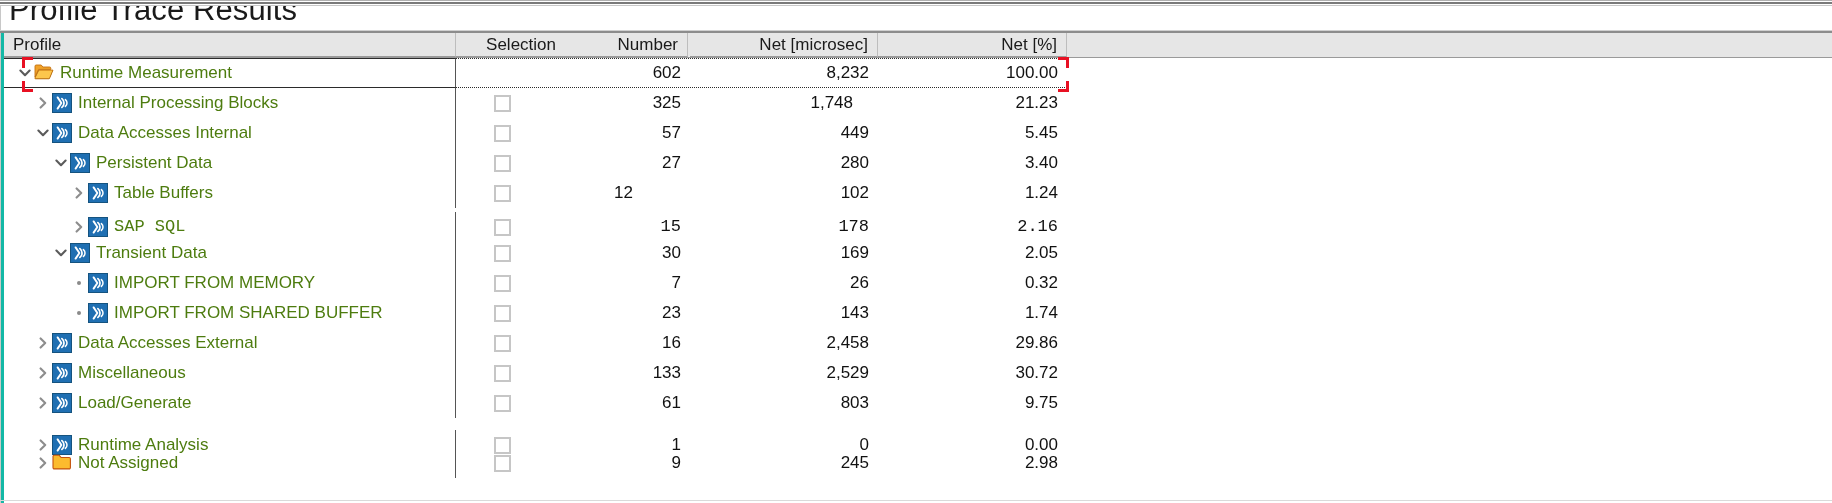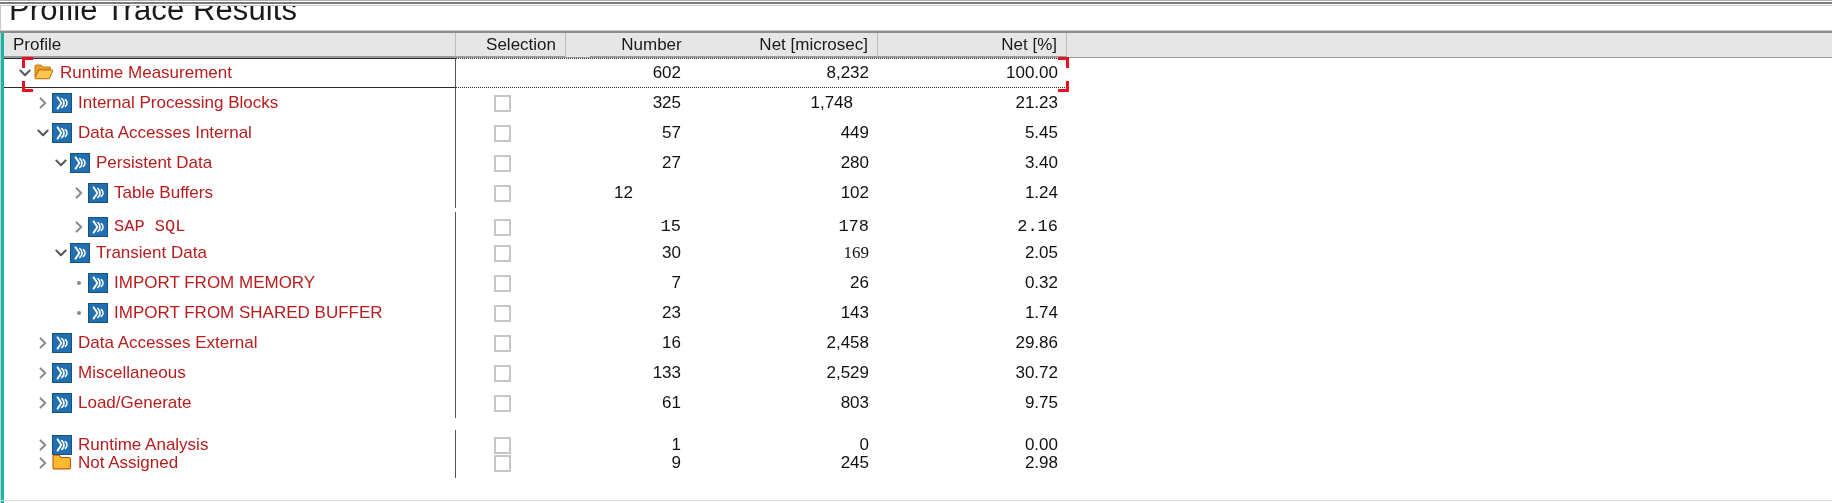--- a/index.html
+++ b/index.html
@@ -66,21 +66,21 @@
   .mk.bl{border-left:3px solid #e81123;border-bottom:3px solid #e81123;}
   .mk.tr{border-right:3px solid #e81123;border-top:3px solid #e81123;}
   .mk.br{border-right:3px solid #e81123;border-bottom:3px solid #e81123;}
 
   
   .node{position:absolute;top:0;height:30px;display:flex;align-items:center;white-space:nowrap;}
   .twisty{width:18px;height:30px;position:relative;flex:0 0 18px;}
   .twisty svg{position:absolute;left:3px;top:9px;}
   .dotmark{position:absolute;left:7px;top:13px;width:4px;height:4px;border-radius:50%;background:#8a8a8a;}
   .nicon{width:20px;height:20px;flex:0 0 20px;margin-right:6px;position:relative;}
-  .nlabel{font-size:17px;color:#b91c1c;line-height:30px;}
+  .nlabel{font-size:17px;color:#4d7c0f;line-height:30px;}
 
   
   .cbx{position:absolute;width:17px;height:17px;top:7px;
        border:2px solid #c6c6c6;background:#fff;box-sizing:border-box;}
   .bottomline{position:absolute;left:0;top:500px;width:1832px;height:1px;background:#dadada;}
   .leftedge{position:absolute;left:0;top:33px;width:1px;height:470px;background:#c9c9c9;}
 </style>
 </head>
 <body>
 
@@ -97,21 +97,21 @@
   </div>
   <div class="title-rule">
     <div class="a"></div>
       <div class="b"></div>
   </div>
 
   <div class="grid">
     <div class="hdr" id="grid-header">
         <div class="hdr cell first" style="left: 0px; width: 452px;">Profile</div>
         <div class="hdr cell num" style="left: 452px; width: 110px;">Selection</div>
-        <div class="hdr cell num" style="left: 586px; width: 124px; text-align: center;">Number</div>
+        <div class="hdr cell num" style="left: 560px; width: 124px;">Number</div>
         <div class="hdr cell num" style="left: 874px; width: 189px;">Net [%]</div>
         <div class="hdr cell num" style="left: 686px; width: 188px;">Net [microsec]</div>
         <div class="filler" style="left: 1063px; width: 769px;"></div>
       </div>
     <div class="rows" id="grid-rows">
         <div class="row selected" style="top: 0px;">
           <div class="profile" style="width: 452px;"></div>
           <div class="node" style="left: 12px;">
             <div class="twisty">
               <svg width="12" height="12" viewBox="0 0 12 12" aria-hidden="true">
@@ -264,21 +264,21 @@
                 <path d="M5.6 4.4 L9.4 10 L5.6 15.6" fill="none" stroke="#ffffff" stroke-width="1.9" stroke-linecap="round" stroke-linejoin="round"></path>
                 <path d="M9.9 5.6 A5.6 5.6 0 0 1 9.9 14.4" fill="none" stroke="#ffffff" stroke-width="1.7" stroke-linecap="round"></path>
                 <path d="M13.4 6.6 A4.4 4.4 0 0 1 13.4 13.4" fill="none" stroke="#ffffff" stroke-width="1.5" stroke-linecap="round"></path>
               </svg></div>
             <div class="nlabel">Transient Data</div>
           </div>
           <div class="selcell" style="left: 452px; width: 110px;">
             <div class="cbx" style="left: 38px;"></div>
           </div>
           <div class="cellv" style="left: 562px; width: 124px;">30</div>
-          <div class="cellv" style="left: 686px; width: 188px; font-family: Liberation Serif, serif;">169</div>
+          <div class="cellv" style="left: 686px; width: 188px;">169</div>
           <div class="cellv" style="left: 874px; width: 189px;">2.05</div>
         </div>
         <div class="row" style="top: 210px;">
           <div class="profile" style="width: 452px;"></div>
           <div class="node" style="left: 66px;">
             <div class="twisty">
               <span class="dotmark"></span>
             </div>
             <div class="nicon"><svg width="20" height="20" viewBox="0 0 20 20" aria-hidden="true">
                 <rect x="0.5" y="0.5" width="19" height="19" fill="#1f6fb2" stroke="#15537f" stroke-width="1"></rect>

